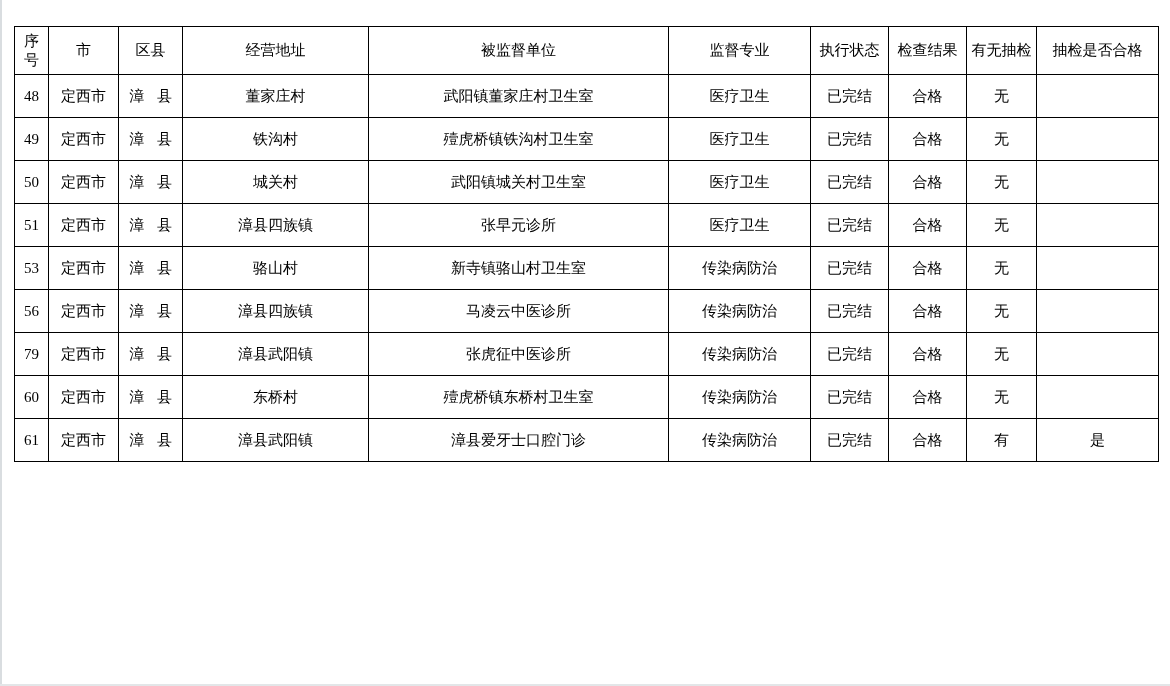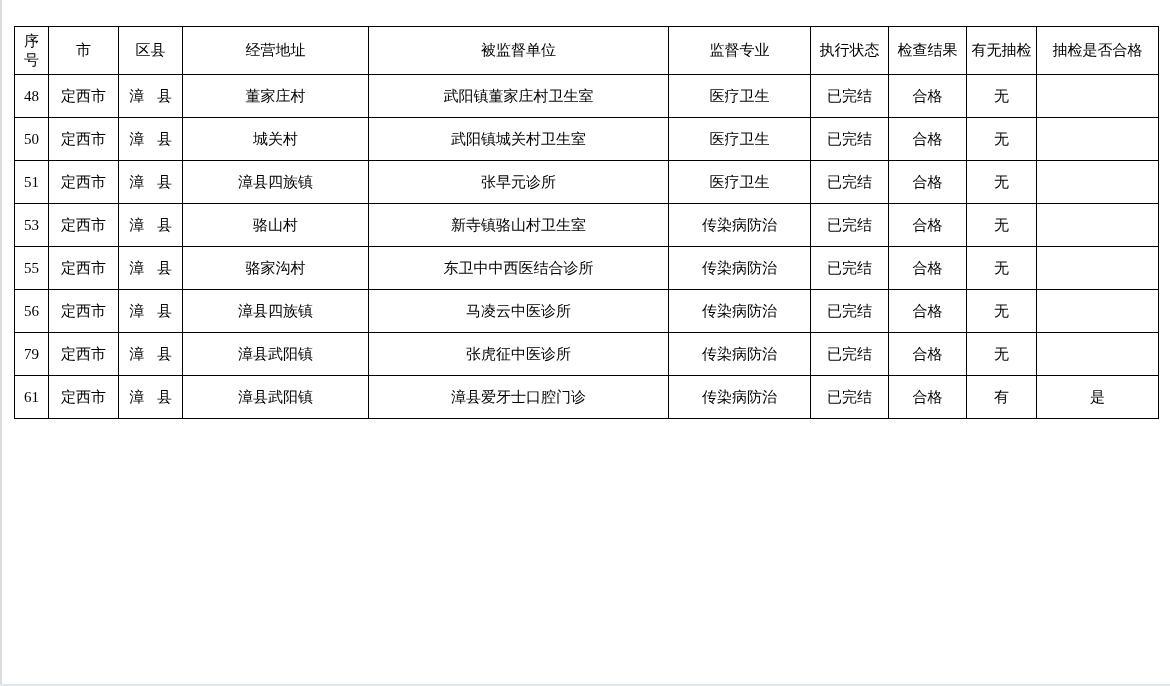--- a/index.html
+++ b/index.html
@@ -140,20 +140,32 @@
           <td class="county-cell">漳 县</td>
           <td>董家庄村</td>
           <td>武阳镇董家庄村卫生室</td>
           <td>医疗卫生</td>
           <td>已完结</td>
           <td>合格</td>
           <td>无</td>
           <td></td>
         </tr>
         <tr>
+          <td class="seq-cell">49</td>
+          <td>定西市</td>
+          <td class="county-cell">漳 县</td>
+          <td>铁沟村</td>
+          <td>殪虎桥镇铁沟村卫生室</td>
+          <td>医疗卫生</td>
+          <td>已完结</td>
+          <td>合格</td>
+          <td>无</td>
+          <td></td>
+        </tr>
+        <tr>
           <td class="seq-cell">50</td>
           <td>定西市</td>
           <td class="county-cell">漳 县</td>
           <td>城关村</td>
           <td>武阳镇城关村卫生室</td>
           <td>医疗卫生</td>
           <td>已完结</td>
           <td>合格</td>
           <td>无</td>
           <td></td>
@@ -176,49 +188,49 @@
           <td class="county-cell">漳 县</td>
           <td>骆山村</td>
           <td>新寺镇骆山村卫生室</td>
           <td>传染病防治</td>
           <td>已完结</td>
           <td>合格</td>
           <td>无</td>
           <td></td>
         </tr>
         <tr>
-          <td class="seq-cell">55</td>
-          <td>定西市</td>
-          <td class="county-cell">漳 县</td>
-          <td>骆家沟村</td>
-          <td>东卫中中西医结合诊所</td>
-          <td>传染病防治</td>
-          <td>已完结</td>
-          <td>合格</td>
-          <td>无</td>
-          <td></td>
-        </tr>
-        <tr>
           <td class="seq-cell">56</td>
           <td>定西市</td>
           <td class="county-cell">漳 县</td>
           <td>漳县四族镇</td>
           <td>马凌云中医诊所</td>
           <td>传染病防治</td>
           <td>已完结</td>
           <td>合格</td>
           <td>无</td>
           <td></td>
         </tr>
         <tr>
           <td class="seq-cell">79</td>
           <td>定西市</td>
           <td class="county-cell">漳 县</td>
           <td>漳县武阳镇</td>
           <td>张虎征中医诊所</td>
+          <td>传染病防治</td>
+          <td>已完结</td>
+          <td>合格</td>
+          <td>无</td>
+          <td></td>
+        </tr>
+        <tr>
+          <td class="seq-cell">60</td>
+          <td>定西市</td>
+          <td class="county-cell">漳 县</td>
+          <td>东桥村</td>
+          <td>殪虎桥镇东桥村卫生室</td>
           <td>传染病防治</td>
           <td>已完结</td>
           <td>合格</td>
           <td>无</td>
           <td></td>
         </tr>
         <tr>
           <td class="seq-cell">61</td>
           <td>定西市</td>
           <td class="county-cell">漳 县</td>

